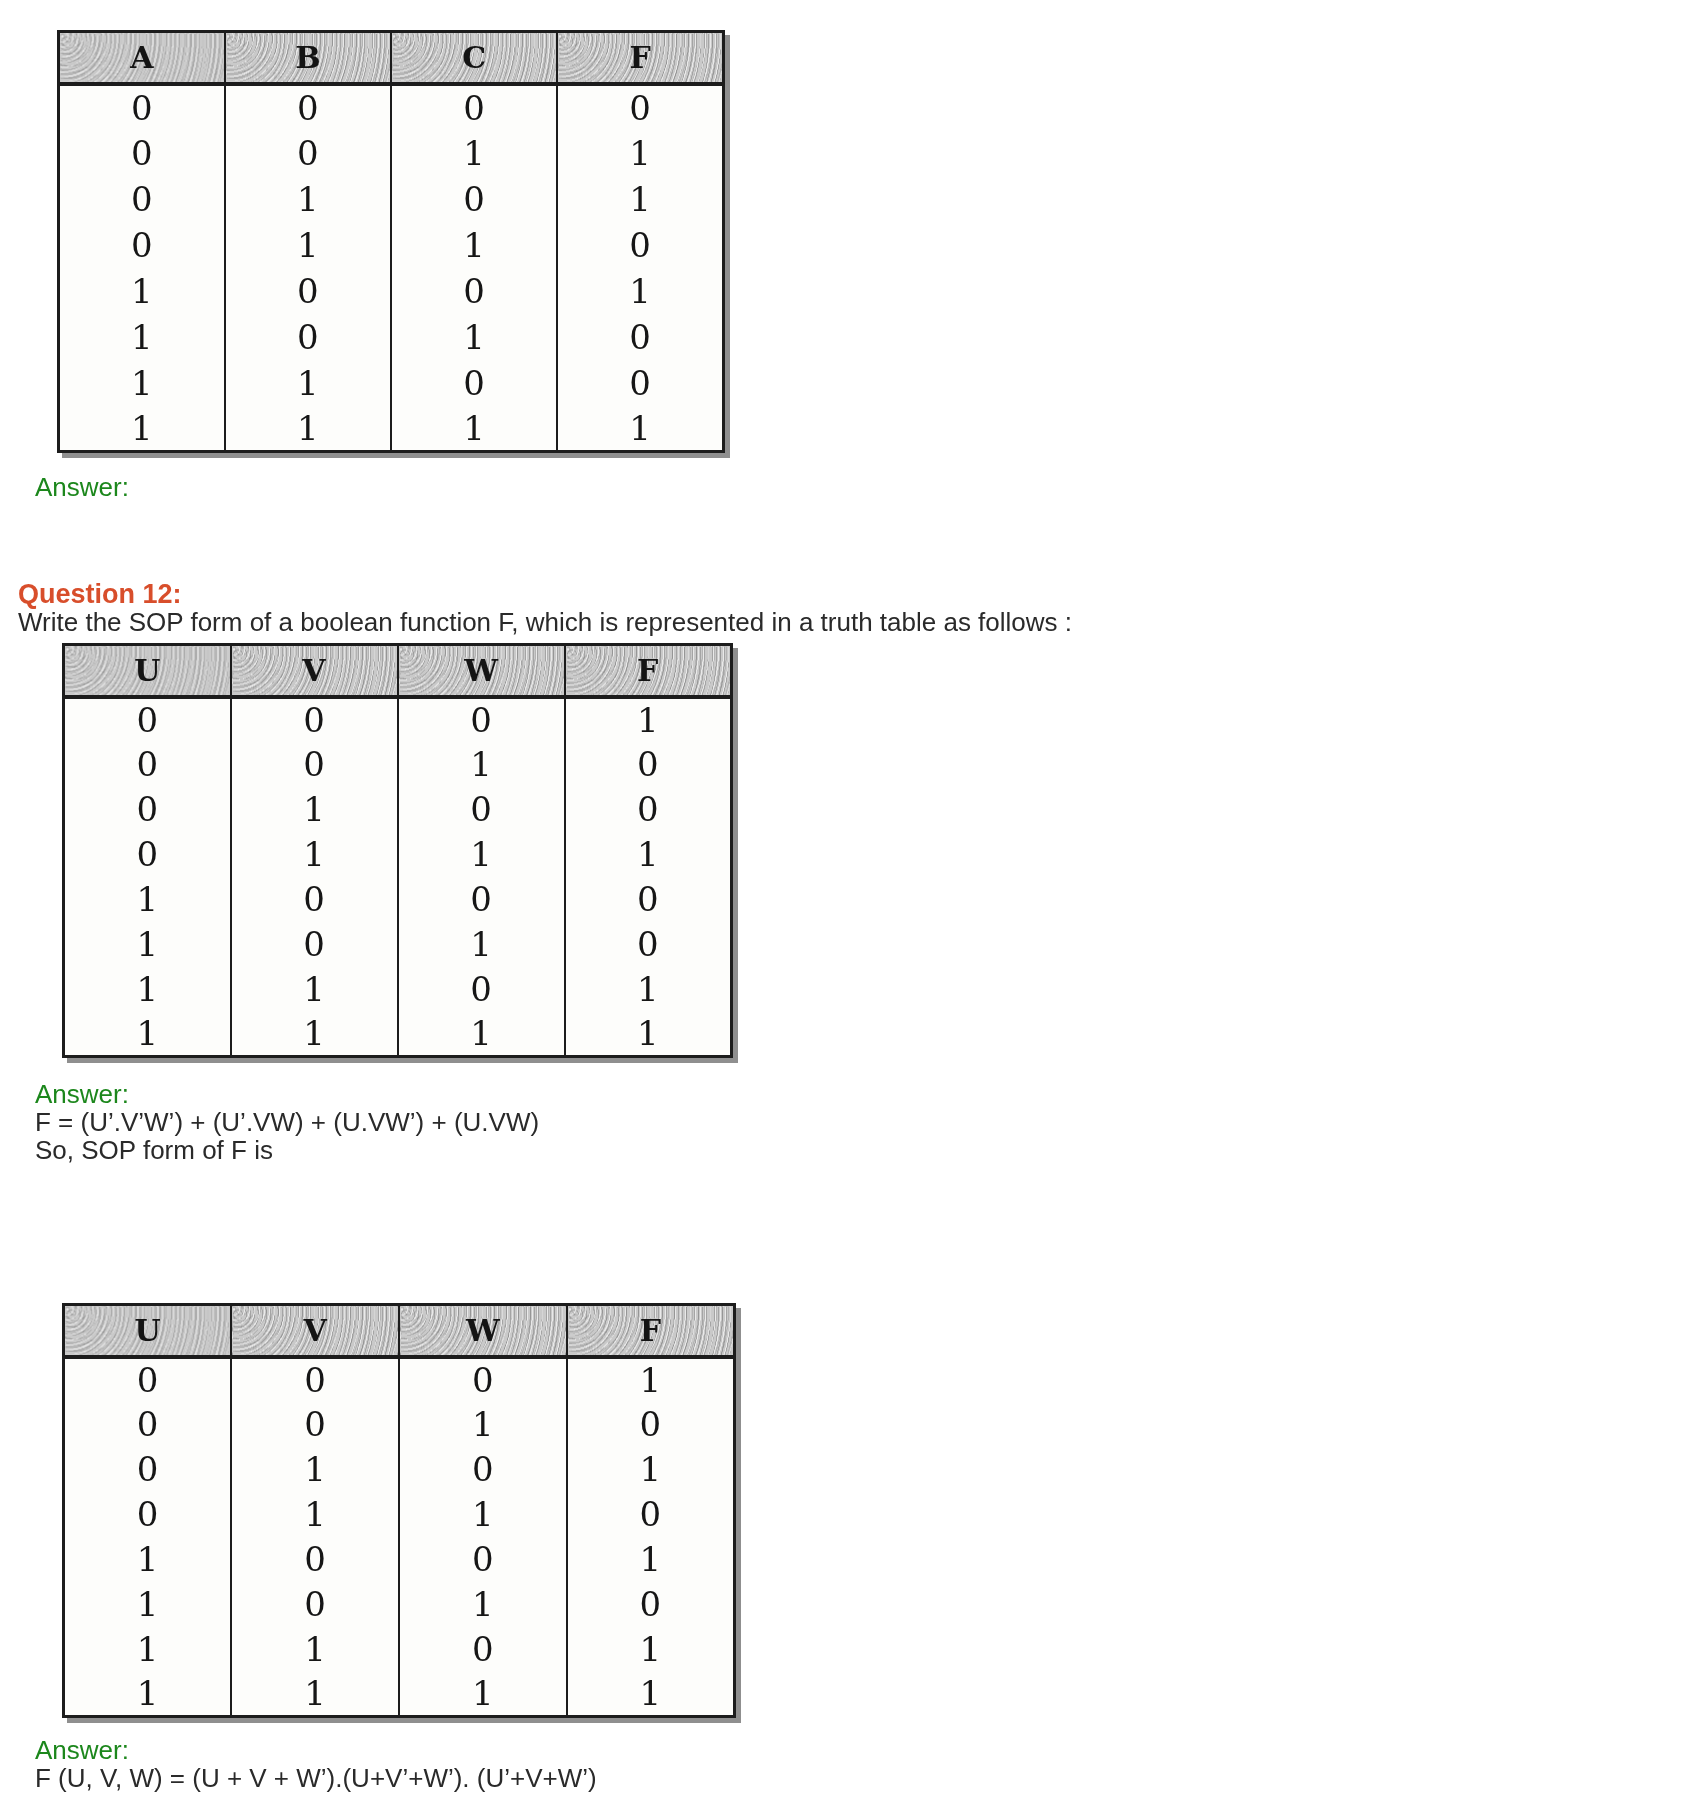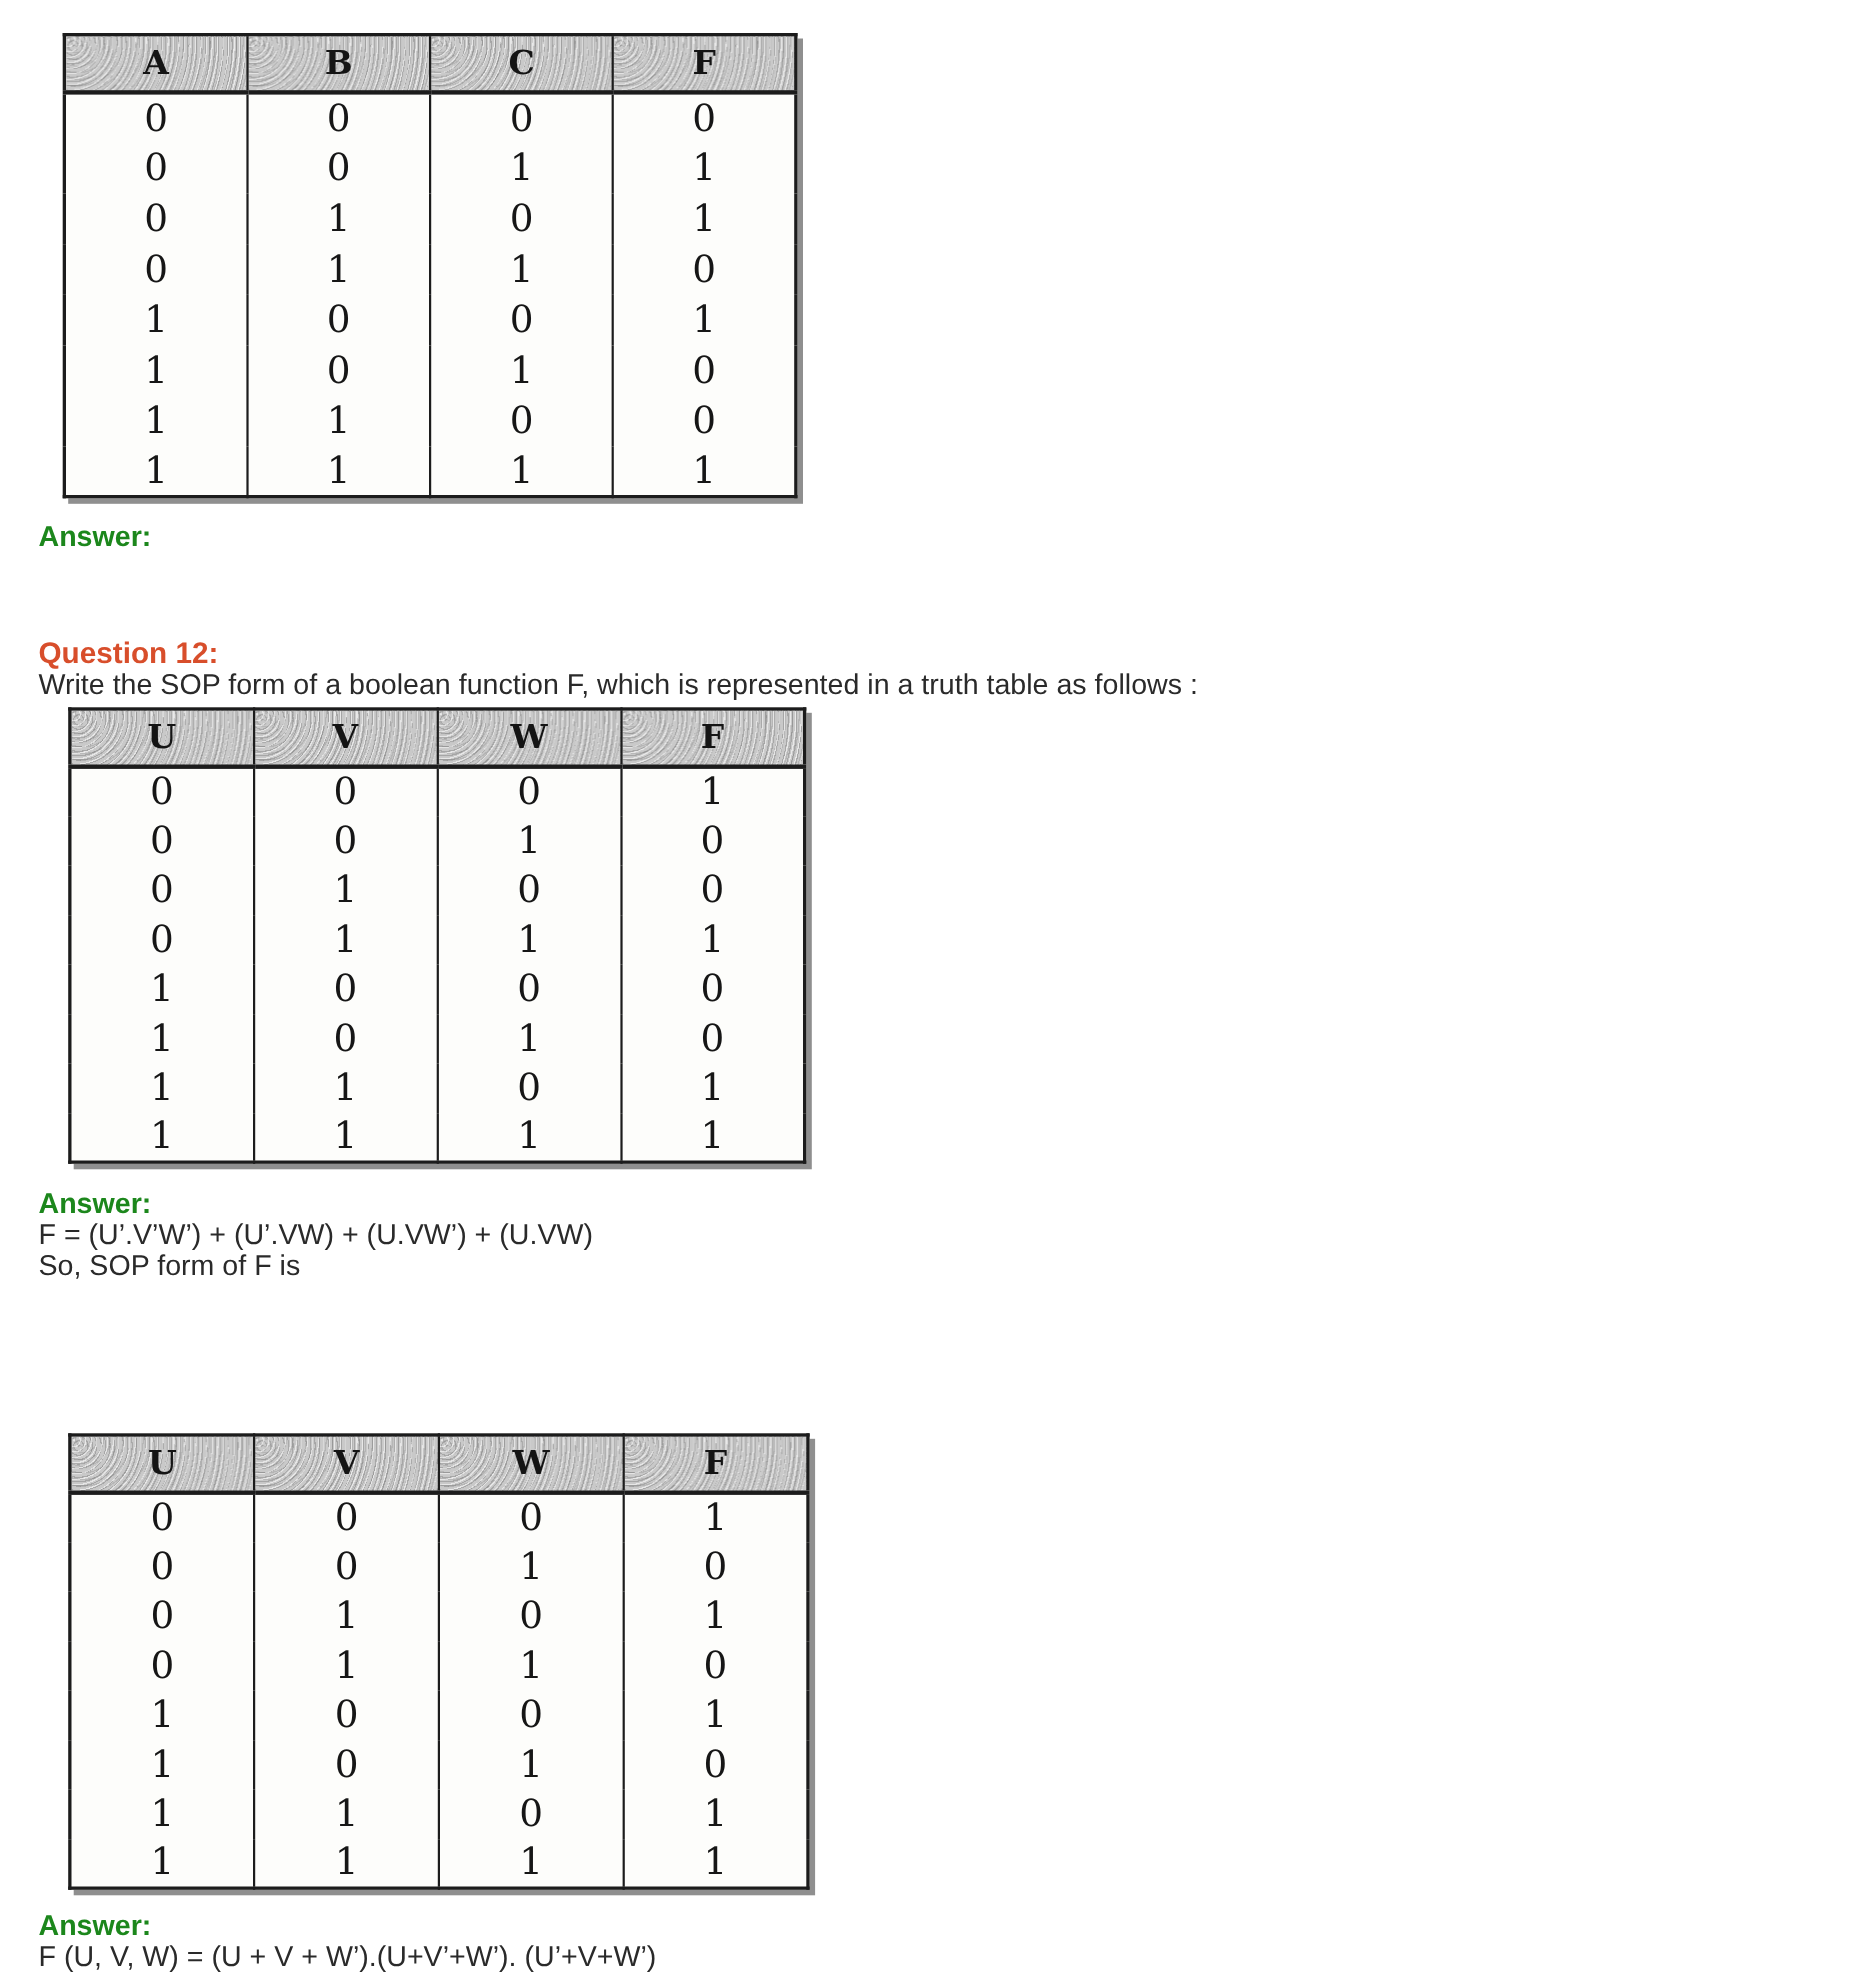--- a/index.html
+++ b/index.html
@@ -38,21 +38,21 @@
     text-align:center; vertical-align:middle;
     font-family:"DejaVu Serif", serif;
     font-size:34px; color:#161616;
   }
   #table-abc td { height:46px; }
   #table-uvw-sop td, #table-uvw-pos td { height:45px; }
 
   
   .line { font-size:26px; line-height:28px; white-space:nowrap; }
   .h-answer {
-    font-size:26px; line-height:28px; font-weight:bold;
+    font-size:26px; line-height:28px; font-weight:normal;
     color:#1c871c; white-space:nowrap;
   }
   .h-question {
     font-size:27px; line-height:28px; font-weight:bold;
     color:#d84e2b; white-space:nowrap;
   }
 </style>
 </head>
 <body>
 
@@ -114,21 +114,21 @@
         <td>1</td>
         <td>1</td>
       </tr>
     </tbody>
 </table>
 
 <div class="abs" style="left:35px; top:473px;">
   <div class="h-answer">Answer:</div>
 </div>
 
-<div class="abs" style="left:35px; top:580px;">
+<div class="abs" style="left:18px; top:580px;">
   <div class="h-question">Question 12:</div>
   <div class="line">Write the SOP form of a boolean function F, which is represented in a truth table as follows :</div>
 </div>
 
 <table class="tt abs" id="table-uvw-sop" style="left:62px; top:643px; width:671px;">
   <thead>
     <tr>
         <th>U</th>
         <th>V</th>
         <th>W</th>

